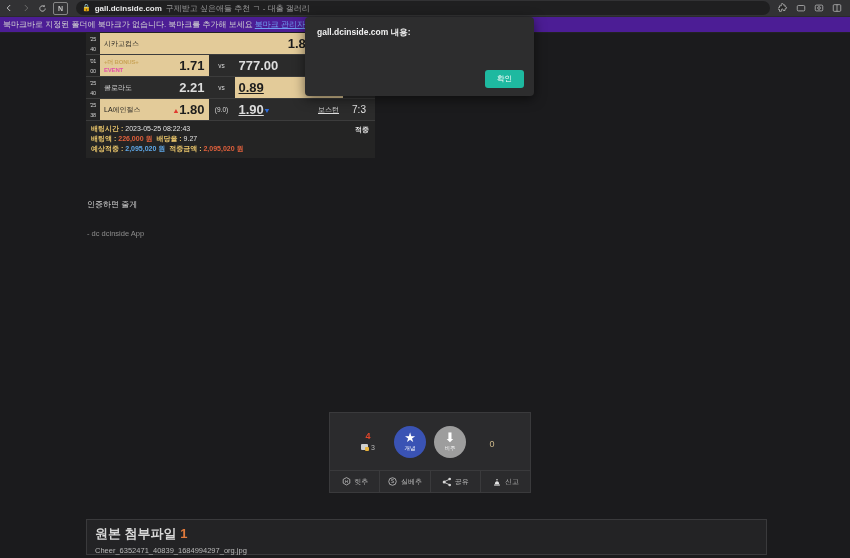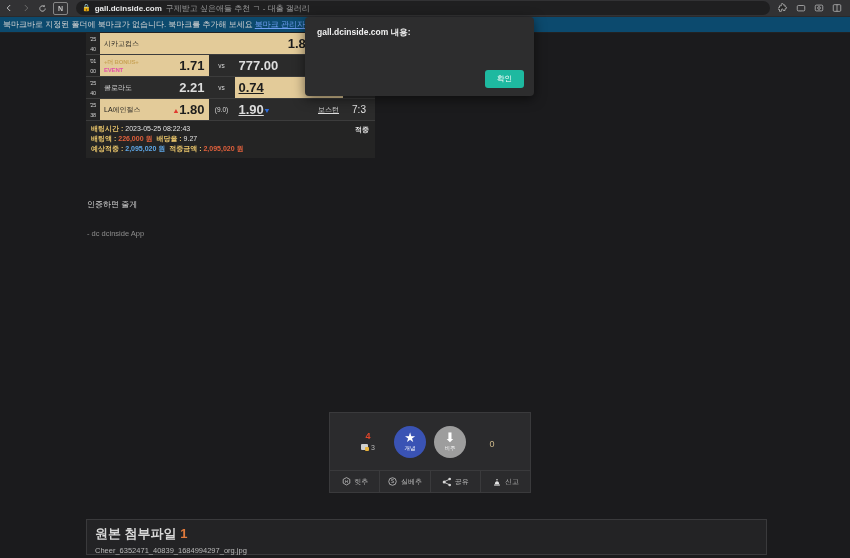--- a/index.html
+++ b/index.html
@@ -43,21 +43,21 @@
   #chrome-right { display: flex; align-items: center; flex: 0 0 auto; padding-right: 4px; }
   .chrome-icon {
     width: 18px; height: 17px; display: flex; align-items: center; justify-content: center;
     color: #c4c4c4;
   }
   .chrome-icon svg { display:block; }
 
   
   #bookmark-bar {
     position: absolute; top: 17px; left: 0; width: 850px; height: 16px;
-    background: #0c4a6e;
+    background: #4c1d95;
     display: flex; align-items: center; padding-left: 3px;
     font-size: 8px;
     border-bottom: 1px solid #222;
   }
   #bookmark-empty-text { color: #d2d2d2; }
   #bookmark-manager-link { color: #6f9ef2; margin-left: 2px; text-decoration: underline; }
 
   
   #page {
     position: absolute; top: 33px; left: 0; width: 850px; height: 525px;
@@ -298,21 +298,21 @@
       <div class="bet-time">
         <div>'25</div>
         <div>40</div>
       </div>
       <div class="bet-left">
         <span class="team">콜로라도</span>
         <span class="odds">2.21</span>
       </div>
       <div class="bet-vs">vs</div>
       <div class="bet-right sel">
-        <span class="odds odds-under">0.74</span>
+        <span class="odds odds-under">0.89</span>
         <span class="team">마이애미</span>
       </div>
       <div class="bet-score">2:20</div>
     </div>
 
     <div class="bet-row">
       <div class="bet-time">
         <div>'25</div>
         <div>38</div>
       </div>

